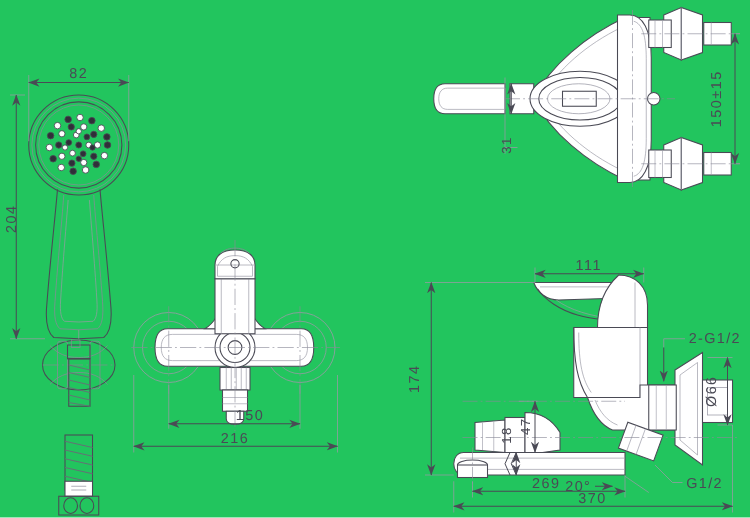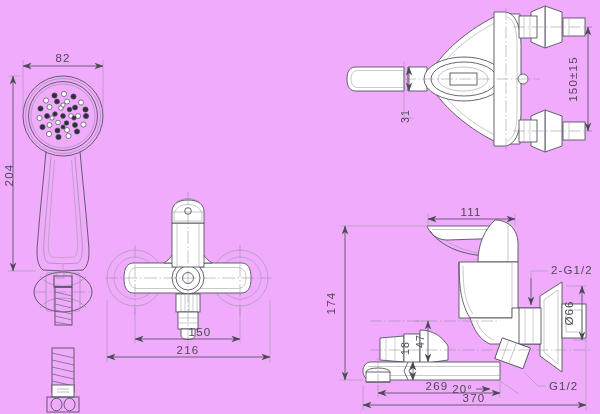--- a/index.html
+++ b/index.html
@@ -1,19 +1,19 @@
 <!DOCTYPE html>
 <html><head>
 <meta charset="utf-8">
 <title>Technical Drawing</title>
 <style>
   html,body{margin:0;padding:0;background:#ffffff;}
   body{width:600px;height:414px;overflow:hidden;
        font-family:"Liberation Sans",sans-serif;color:#3c3c46;}
-  #sheet{position:relative;width:600px;height:414px;background:#f0abfc;}
+  #sheet{position:relative;width:600px;height:414px;background:#22c55e;}
   svg{display:block;position:absolute;top:0;left:0;}
   .dimtxt{font-family:"Liberation Sans",sans-serif;font-size:11.5px;fill:#4a4a55;
           letter-spacing:1.2px;}
   .dimtxt-s{font-family:"Liberation Sans",sans-serif;font-size:10.5px;fill:#4a4a55;
           letter-spacing:1.1px;}
   .lbl{font-family:"Liberation Sans",sans-serif;font-size:11.5px;fill:#4a4a55;
           letter-spacing:1.1px;}
 </style>
 </head>
 <body>

